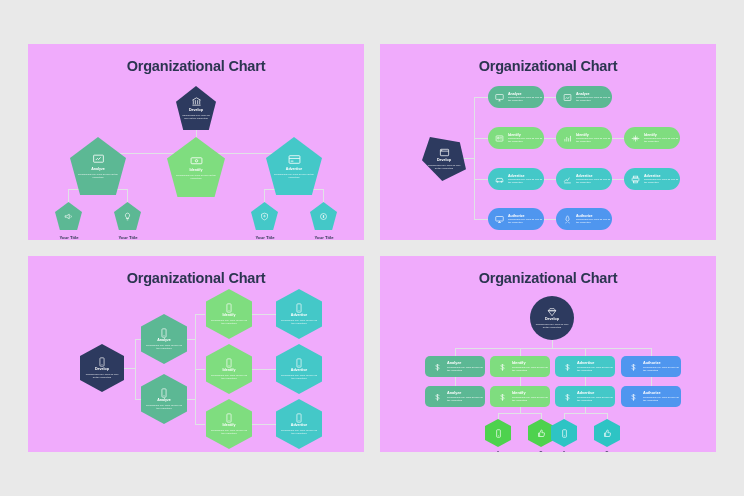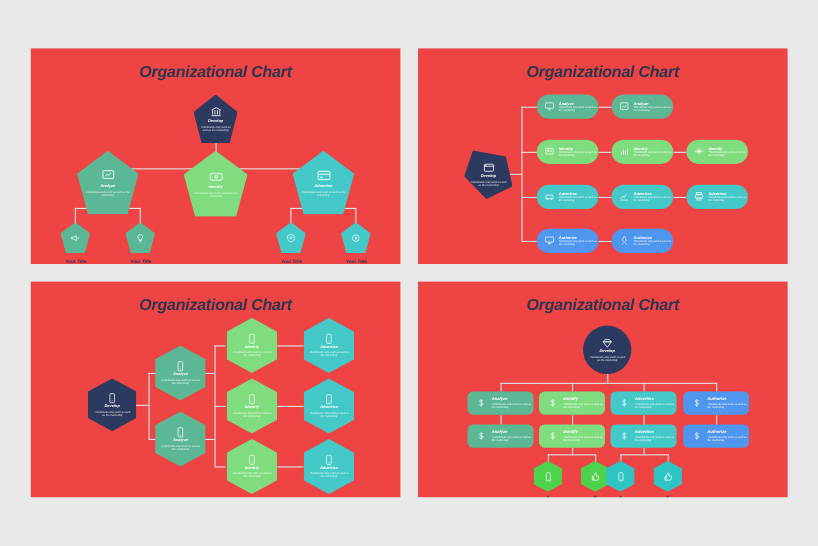--- a/index.html
+++ b/index.html
@@ -11,24 +11,23 @@
   }
   .grid {
     position:absolute; left:28px; top:44px;
     width:688px; height:408px;
     display:grid;
     grid-template-columns:336px 336px;
     grid-template-rows:196px 196px;
     column-gap:16px; row-gap:16px;
   }
   .slide {
-    background:#ef4444;
+    background:#f0abfc;
     position:relative;
     overflow:hidden;
-    font-style:italic;
   }
   .slide-title {
     position:absolute; left:0; right:0; top:14px;
     text-align:center;
     font-size:14.5px;
     font-weight:bold;
     color:#2b3550;
     letter-spacing:-0.2px;
   }
   

